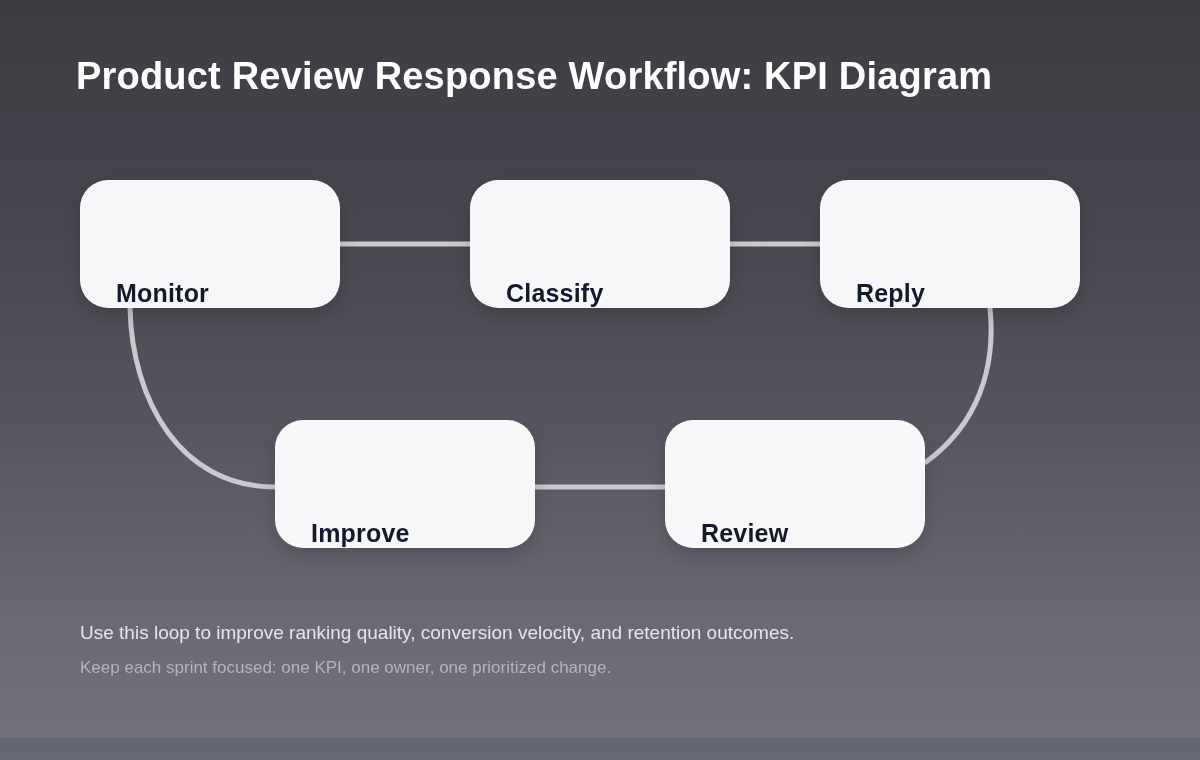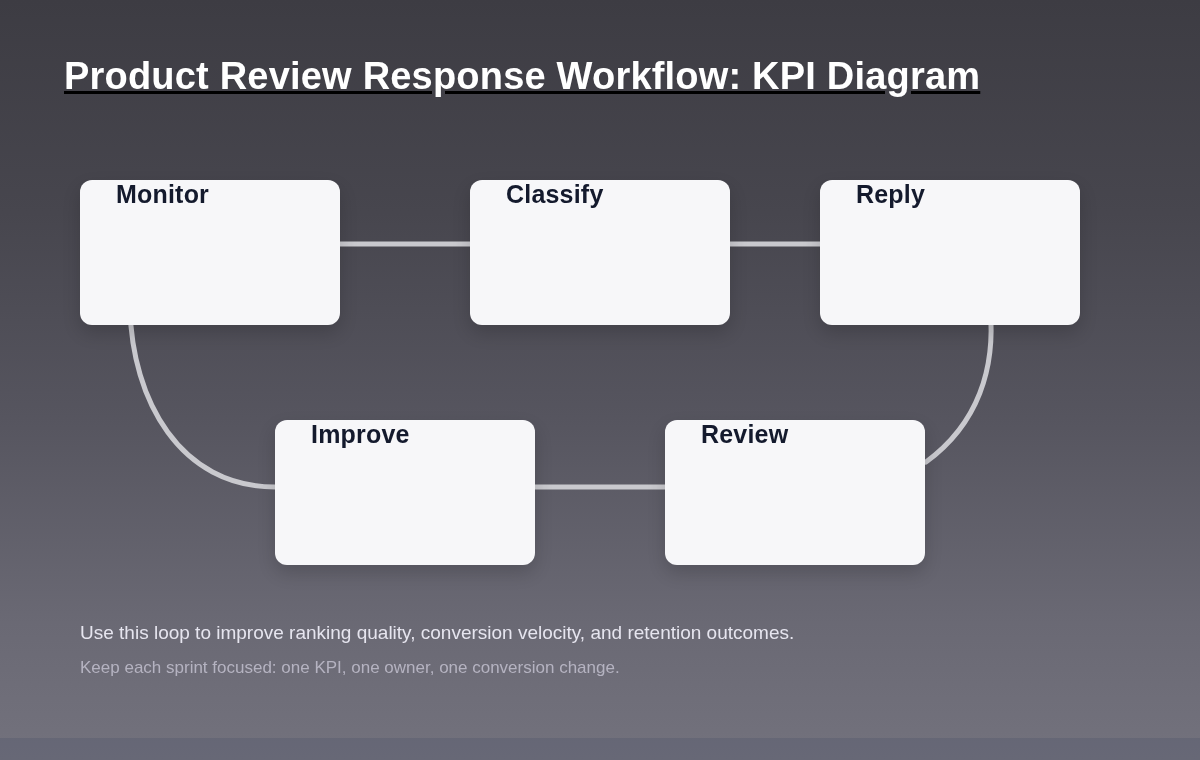--- a/index.html
+++ b/index.html
@@ -21,23 +21,22 @@
   .bottom-band {
     position: absolute;
     left: 0;
     bottom: 0;
     width: 100%;
     height: 22px;
     background: rgba(46, 55, 84, 0.16);
   }
   .header {
     position: absolute;
-    left: 64px;
+    left: 76px;
     top: 54px;
-    text-decoration: underline;
   }
   .page-title {
     margin: 0;
     color: #ffffff;
     font-size: 38px;
     line-height: 44px;
     font-weight: bold;
     letter-spacing: 0.2px;
   }
   .page-subtitle {
@@ -57,26 +56,26 @@
   }
   .edge {
     fill: none;
     stroke: #c9c9ce;
     stroke-width: 5;
     stroke-linecap: round;
   }
   .node {
     position: absolute;
     width: 260px;
-    height: 145px;
+    height: 128px;
     background: #f7f7f9;
-    border-radius: 12px;
+    border-radius: 28px;
     box-shadow: 0 8px 18px rgba(0, 0, 0, 0.16);
     display: flex;
-    align-items: flex-start;
+    align-items: flex-end;
   }
   .node-label {
     color: #141a2d;
     font-size: 25px;
     font-weight: bold;
     padding-left: 36px;
     letter-spacing: 0.2px;
   }
   .node-monitor  { left: 80px;  top: 180px; }
   .node-classify { left: 470px; top: 180px; }
@@ -135,18 +134,18 @@
   <div class="node node-improve">
     <span class="node-label">Improve</span>
   </div>
 
   <div class="node node-review">
     <span class="node-label">Review</span>
   </div>
 
   <div class="footer">
     <p class="footer-line1">Use this loop to improve ranking quality, conversion velocity, and retention outcomes.</p>
-    <p class="footer-line2">Keep each sprint focused: one KPI, one owner, one conversion change.</p>
+    <p class="footer-line2">Keep each sprint focused: one KPI, one owner, one prioritized change.</p>
   </div>
 
   <div class="bottom-band"></div>
 
 </div>
 
 </body></html>

